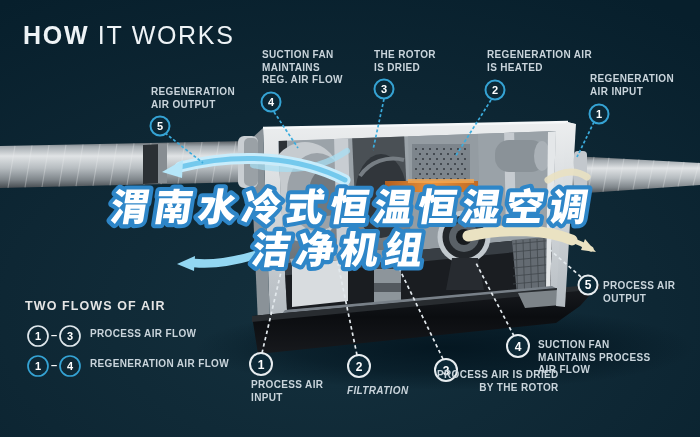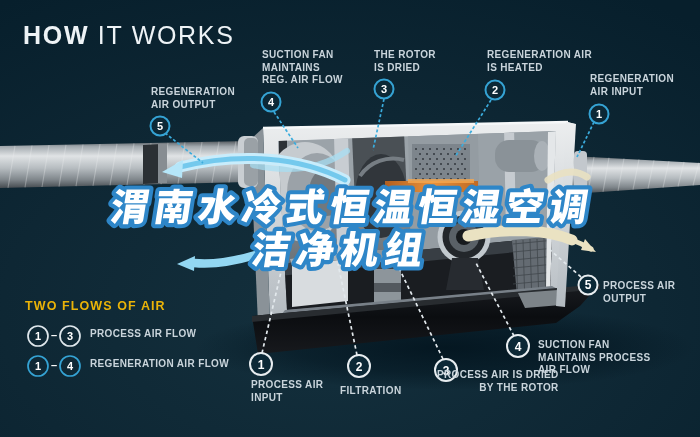--- a/index.html
+++ b/index.html
@@ -345,21 +345,21 @@
 </g>
 </svg>
 
 
 <div style="position:absolute;left:23px;top:21px;color:#eef3f6;font-size:25px;letter-spacing:1.7px;font-weight:bold;">HOW <span style="font-weight:normal;">IT WORKS</span></div>
 <div class="lb" style="left:151px;top:86px;">REGENERATION<br>AIR OUTPUT</div>
 <div class="lb" style="left:262px;top:49px;">SUCTION FAN<br>MAINTAINS<br>REG. AIR FLOW</div>
 <div class="lb" style="left:487px;top:49px;">REGENERATION AIR<br>IS HEATED</div>
 <div class="lb" style="left:374px;top:49px;">THE ROTOR<br>IS DRIED</div>
 <div class="lb" style="left:590px;top:73px;">REGENERATION<br>AIR INPUT</div>
-<div style="position:absolute;left:25px;top:299px;color:#eab308;font-size:12.5px;letter-spacing:1.1px;font-weight:bold;">TWO FLOWS OF AIR</div>
+<div style="position:absolute;left:25px;top:299px;color:#e5e5e5;font-size:12.5px;letter-spacing:1.1px;font-weight:bold;">TWO FLOWS OF AIR</div>
 <div class="lb" style="left:90px;top:358px;">REGENERATION AIR FLOW</div>
 <div class="lb" style="left:90px;top:328px;">PROCESS AIR FLOW</div>
 <div class="lb" style="left:251px;top:379px;">PROCESS AIR<br>INPUT</div>
-<div class="lb" style="left:340px;top:385px;">FILTRATION</div>
+<div class="lb" style="left:347px;top:385px;font-style:italic;">FILTRATION</div>
 <div class="lb" style="left:437px;top:369px;text-align:right;">PROCESS AIR IS DRIED<br>BY THE ROTOR</div>
 <div class="lb" style="left:538px;top:339px;">SUCTION FAN<br>MAINTAINS PROCESS<br>AIR FLOW</div>
 <div class="lb" style="left:603px;top:280px;">PROCESS AIR<br>OUTPUT</div>
 </div>
 
 </body></html>

